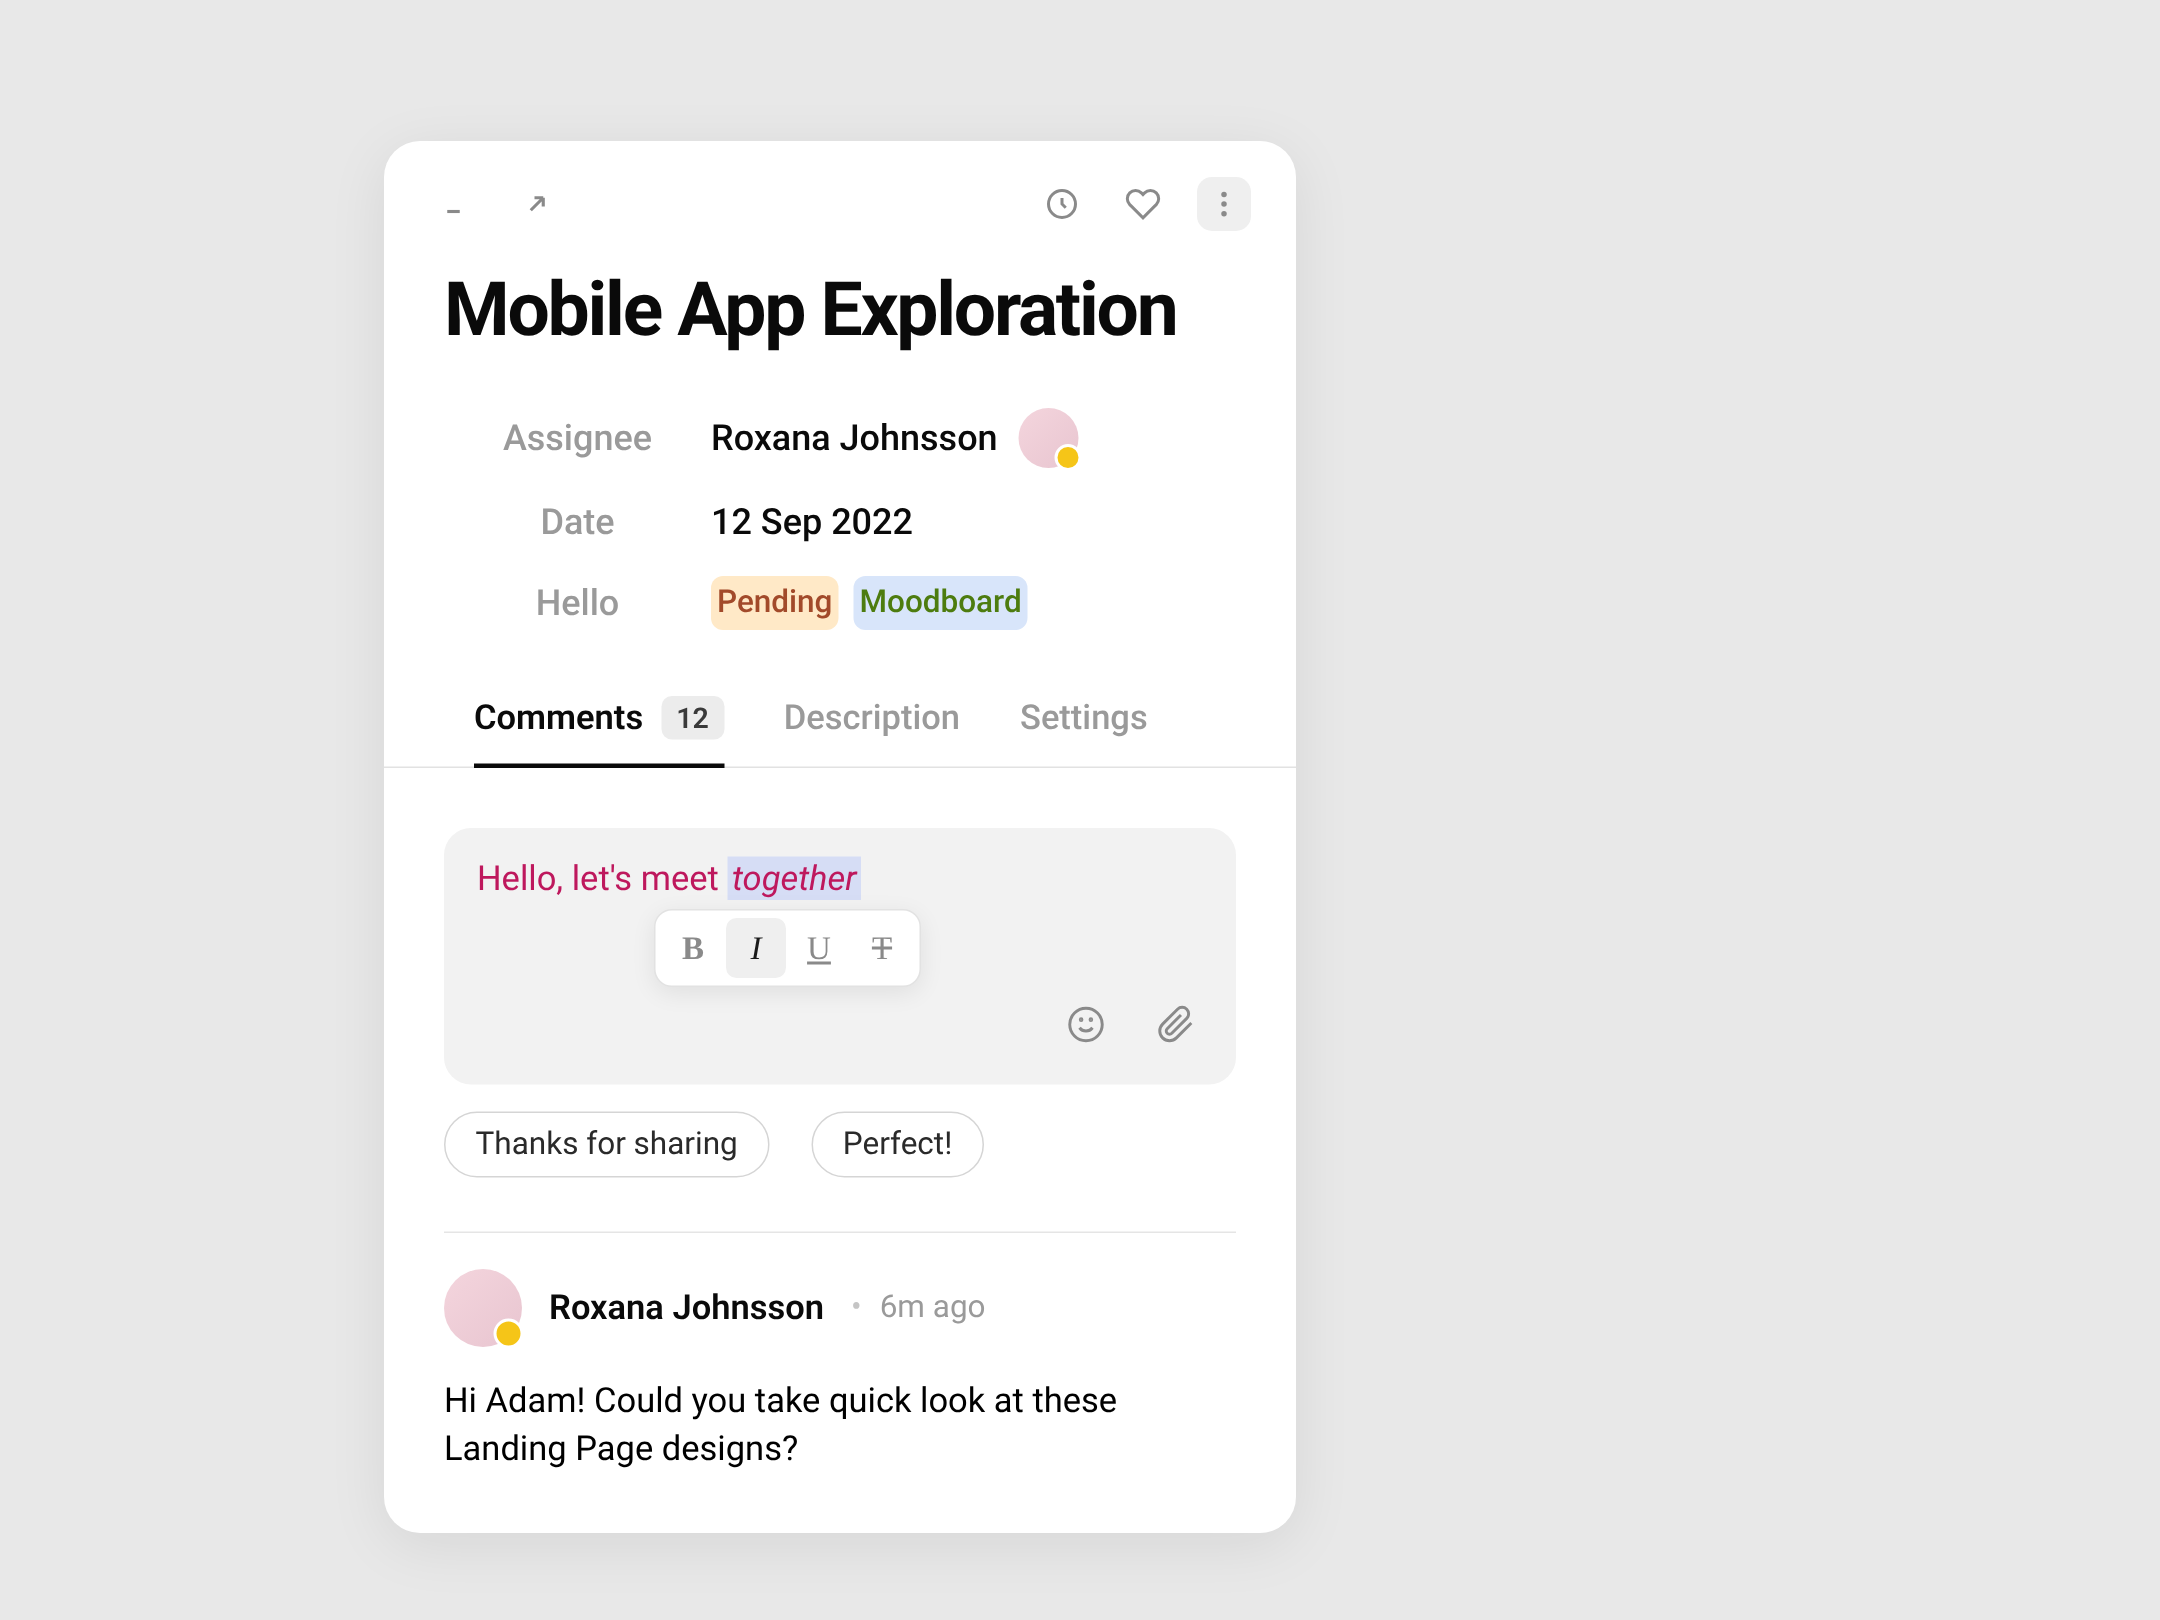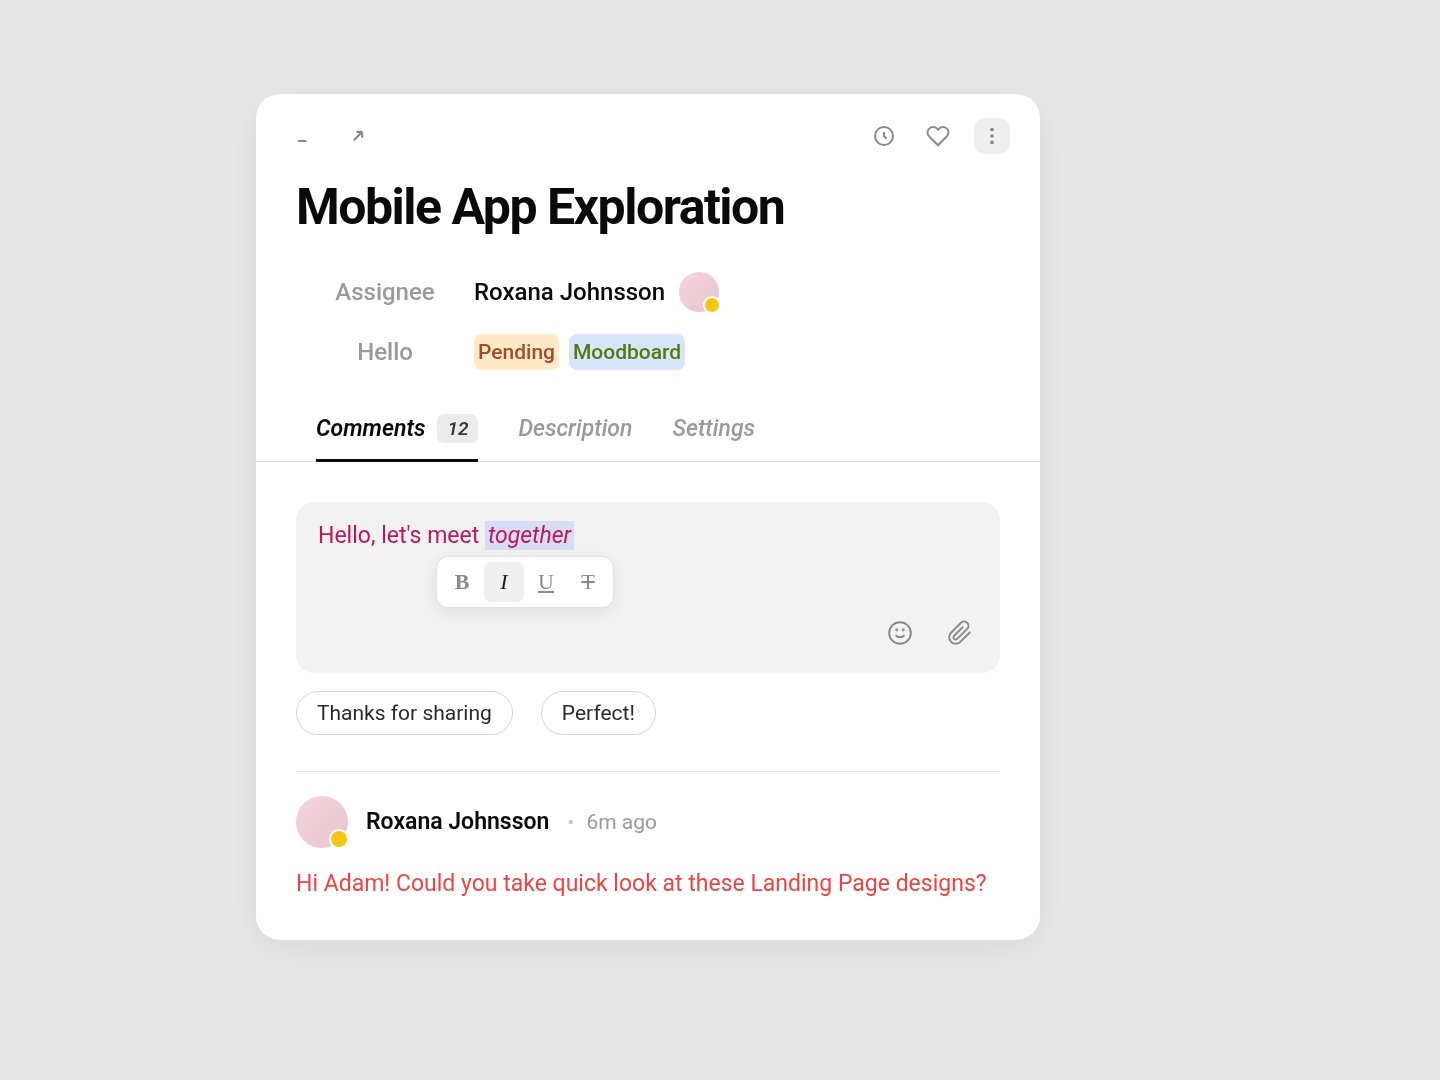--- a/index.html
+++ b/index.html
@@ -8,21 +8,21 @@
       background: #e8e8e8;
       width: 1440px;
       height: 1080px;
       position: relative;
       overflow: hidden;
     }
     .card {
       position: absolute;
       left: 256px;
       top: 94px;
-      width: 784px;
+      width: 608px;
       background: #fff;
       border-radius: 24px;
       box-shadow: 0 8px 40px rgba(0,0,0,0.08);
       padding-bottom: 40px;
     }
     .header-bar {
       display: flex;
       justify-content: space-between;
       align-items: center;
       padding: 24px 30px 0 30px;
@@ -118,21 +118,20 @@
       display: flex;
       align-items: center;
       gap: 12px;
       font-size: 23px;
       font-weight: 500;
       color: #9a9a9a;
       padding-bottom: 16px;
       cursor: pointer;
       border-bottom: 3px solid transparent;
       margin-bottom: -1.5px;
-      font-style: italic;
     }
     .tab.active {
       color: #0a0a0a;
       border-bottom-color: #0a0a0a;
       font-weight: 600;
     }
     .badge {
       background: #ececec;
       color: #3a3a3a;
       padding: 3px 10px;
@@ -256,21 +255,21 @@
       font-size: 21px;
       color: #9a9a9a;
       display: flex;
       align-items: center;
       gap: 12px;
     }
     .dot { color: #c5c5c5; }
     .comment-body {
       font-size: 23px;
       margin-top: 20px;
-      color: #ef4444;
+      color: #000000;
       line-height: 1.4;
     }
   </style>
 </head>
 <body>
 
 <div class="card">
 
   <div class="header-bar">
     <div class="header-left">
@@ -309,20 +308,24 @@
 
   <h1 class="title">Mobile App Exploration</h1>
 
   <div class="meta">
     <div class="meta-row">
       <div class="meta-label">Assignee</div>
       <div class="meta-value">
         <span>Roxana Johnsson</span>
         <span class="avatar"></span>
       </div>
+    </div>
+    <div class="meta-row">
+      <div class="meta-label">Date</div>
+      <div class="meta-value">12 Sep 2022</div>
     </div>
     <div class="meta-row">
       <div class="meta-label">Hello</div>
       <div class="meta-value tag-row">
         <span class="tag tag-pending">Pending</span>
         <span class="tag tag-moodboard">Moodboard</span>
       </div>
     </div>
   </div>
 

